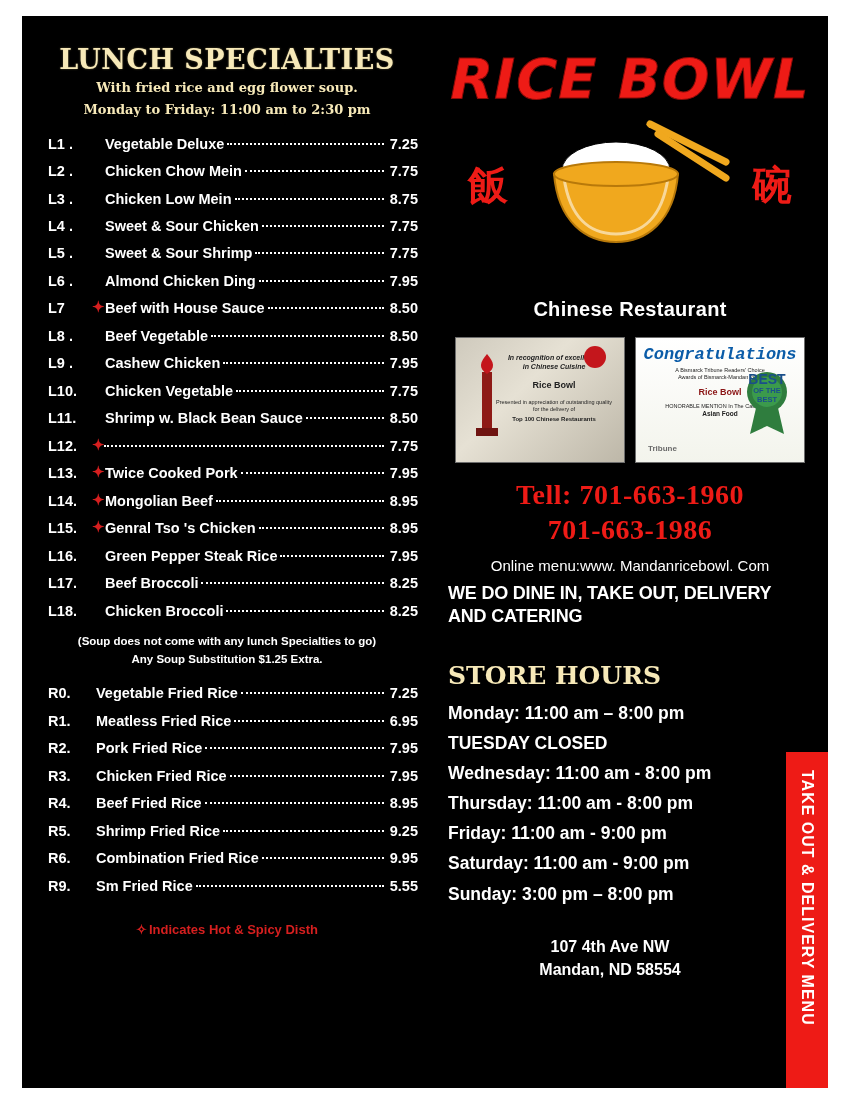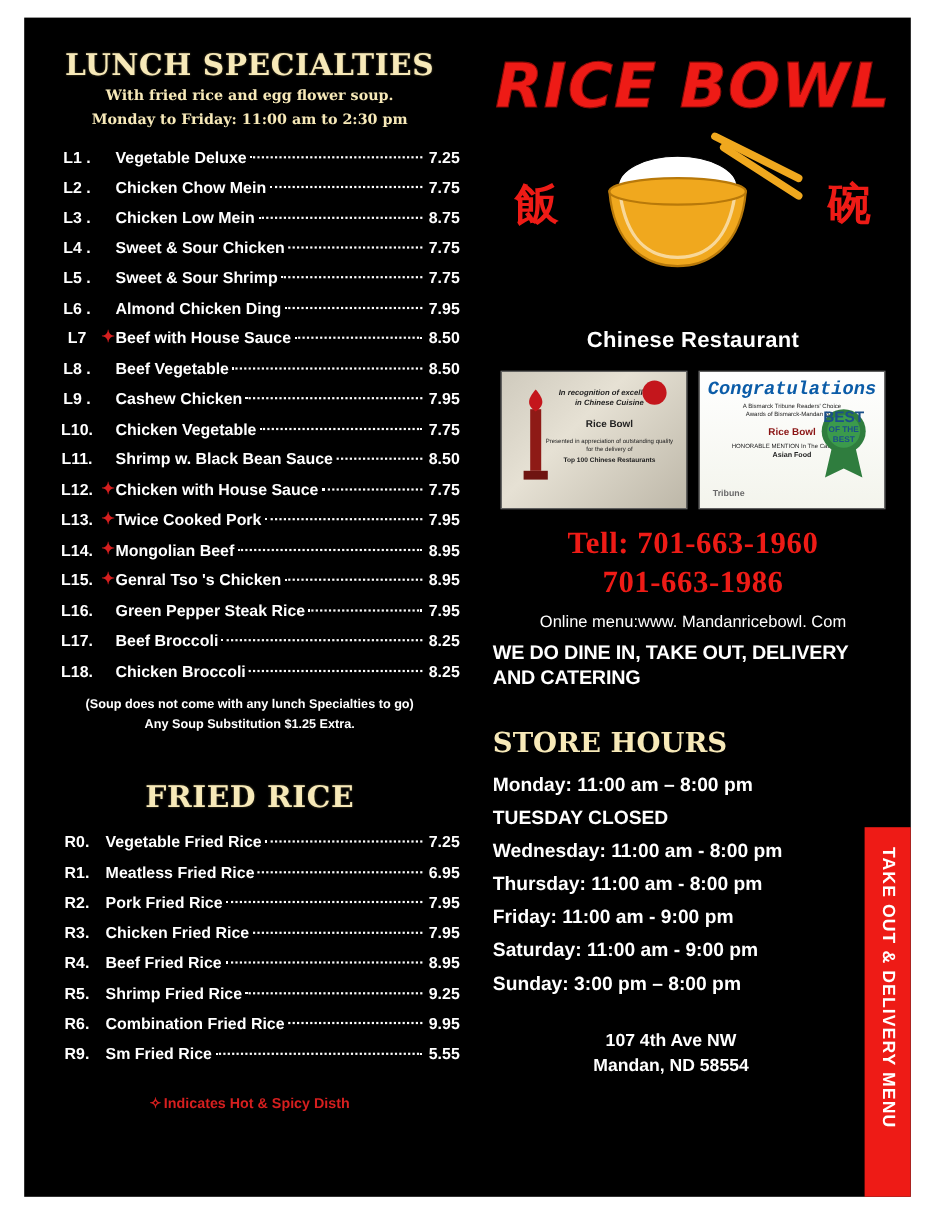--- a/index.html
+++ b/index.html
@@ -65,21 +65,20 @@
     font-size: 14.5px;
     font-weight: bold;
     color: #ffffff;
     padding: 2.5px 0 2.5px 12px;
     line-height: 1.55;
   }
   .code {
     width: 44px;
     flex: 0 0 44px;
     white-space: nowrap;
-    text-align: center;
   }
   .spicy {
     color: #d61f1f;
     flex: 0 0 9px;
     width: 9px;
     font-size: 15px;
     line-height: 1;
     transform: translateY(-1px);
   }
   .spicy.blank { color: transparent; }
@@ -393,21 +392,20 @@
           <div class="menu-row">
             <span class="code">L11.</span>
             <span class="spicy blank">✦</span>
             <span class="item-name">Shrimp w. Black Bean Sauce</span>
             <span class="dots"></span>
             <span class="price">8.50</span>
           </div>
           <div class="menu-row">
             <span class="code">L12.</span>
             <span class="spicy">✦</span>
-            <span class="item-name">Chicken with House Sauce</span>
             <span class="dots"></span>
             <span class="price">7.75</span>
           </div>
           <div class="menu-row">
             <span class="code">L13.</span>
             <span class="spicy">✦</span>
             <span class="item-name">Twice Cooked Pork</span>
             <span class="dots"></span>
             <span class="price">7.95</span>
           </div>
@@ -444,21 +442,20 @@
             <span class="spicy blank">✦</span>
             <span class="item-name">Chicken Broccoli</span>
             <span class="dots"></span>
             <span class="price">8.25</span>
           </div>
         </div>
 
       <div class="note">(Soup does not come with any lunch Specialties to go)</div>
       <div class="note" style="margin-top:2px">Any Soup Substitution $1.25 Extra.</div>
 
-      <div class="section-title friedrice-title">FRIED RICE</div>
 
       <div class="menu-list" id="rice-list">
           <div class="menu-row">
             <span class="code">R0.</span>
             <span class="item-name">Vegetable Fried Rice</span>
             <span class="dots"></span>
             <span class="price">7.25</span>
           </div>
           <div class="menu-row">
             <span class="code">R1.</span>

